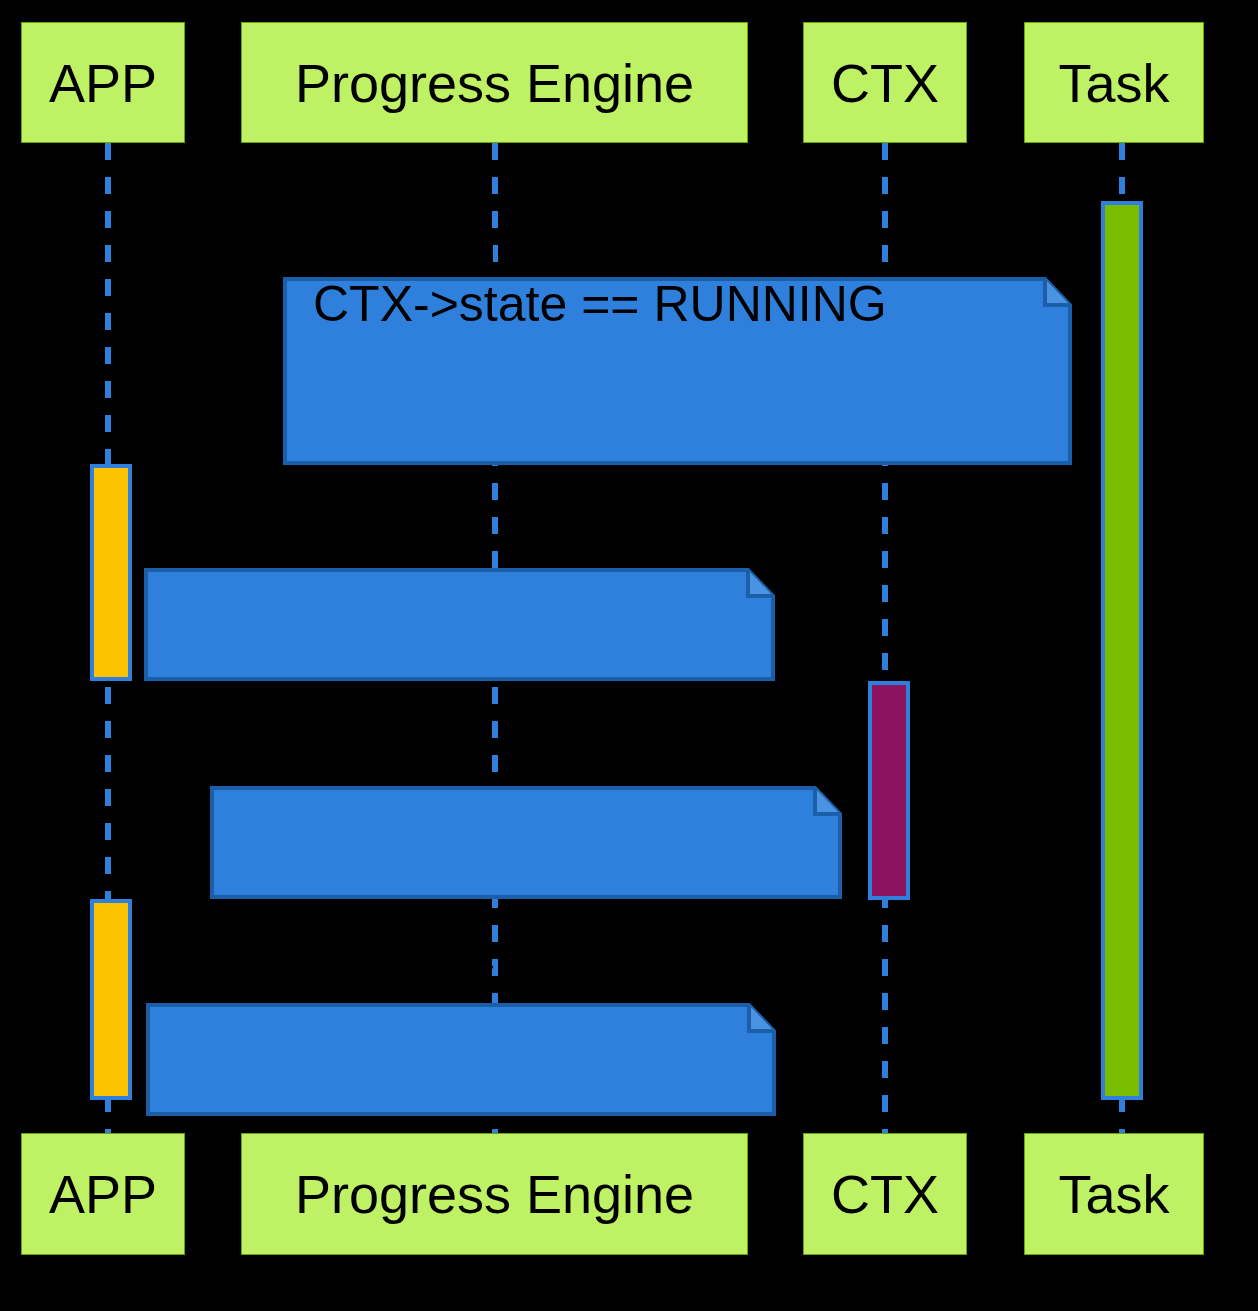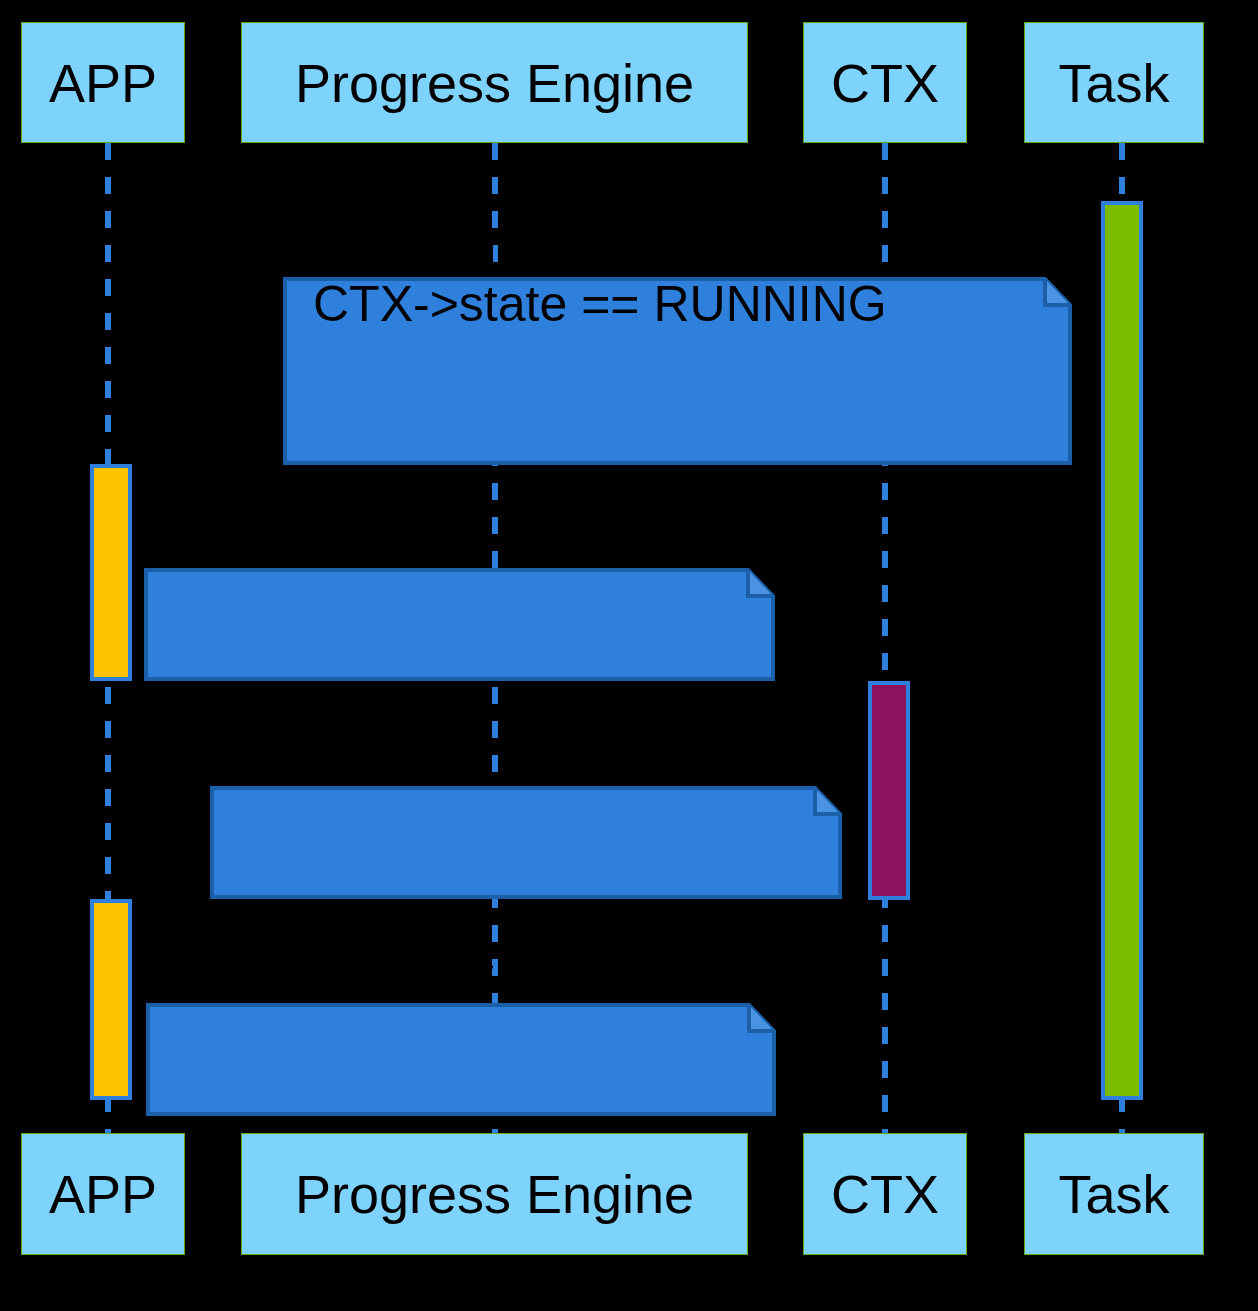--- a/index.html
+++ b/index.html
@@ -21,21 +21,21 @@
     background-image: linear-gradient(
       to bottom,
       #2e80dc 0px, #2e80dc 17px,
       rgba(0,0,0,0) 17px, rgba(0,0,0,0) 34px
     );
     background-size: 6px 34px;
     background-repeat: repeat-y;
   }
   .participant-box {
     position: absolute;
-    background: #7dd3fc;
+    background: #bef264;
     border: 1px solid #6aa600;
     box-sizing: border-box;
     display: flex;
     align-items: center;
     justify-content: center;
     color: #000000;
     font-size: 54px;
     line-height: 1;
     white-space: nowrap;
   }

